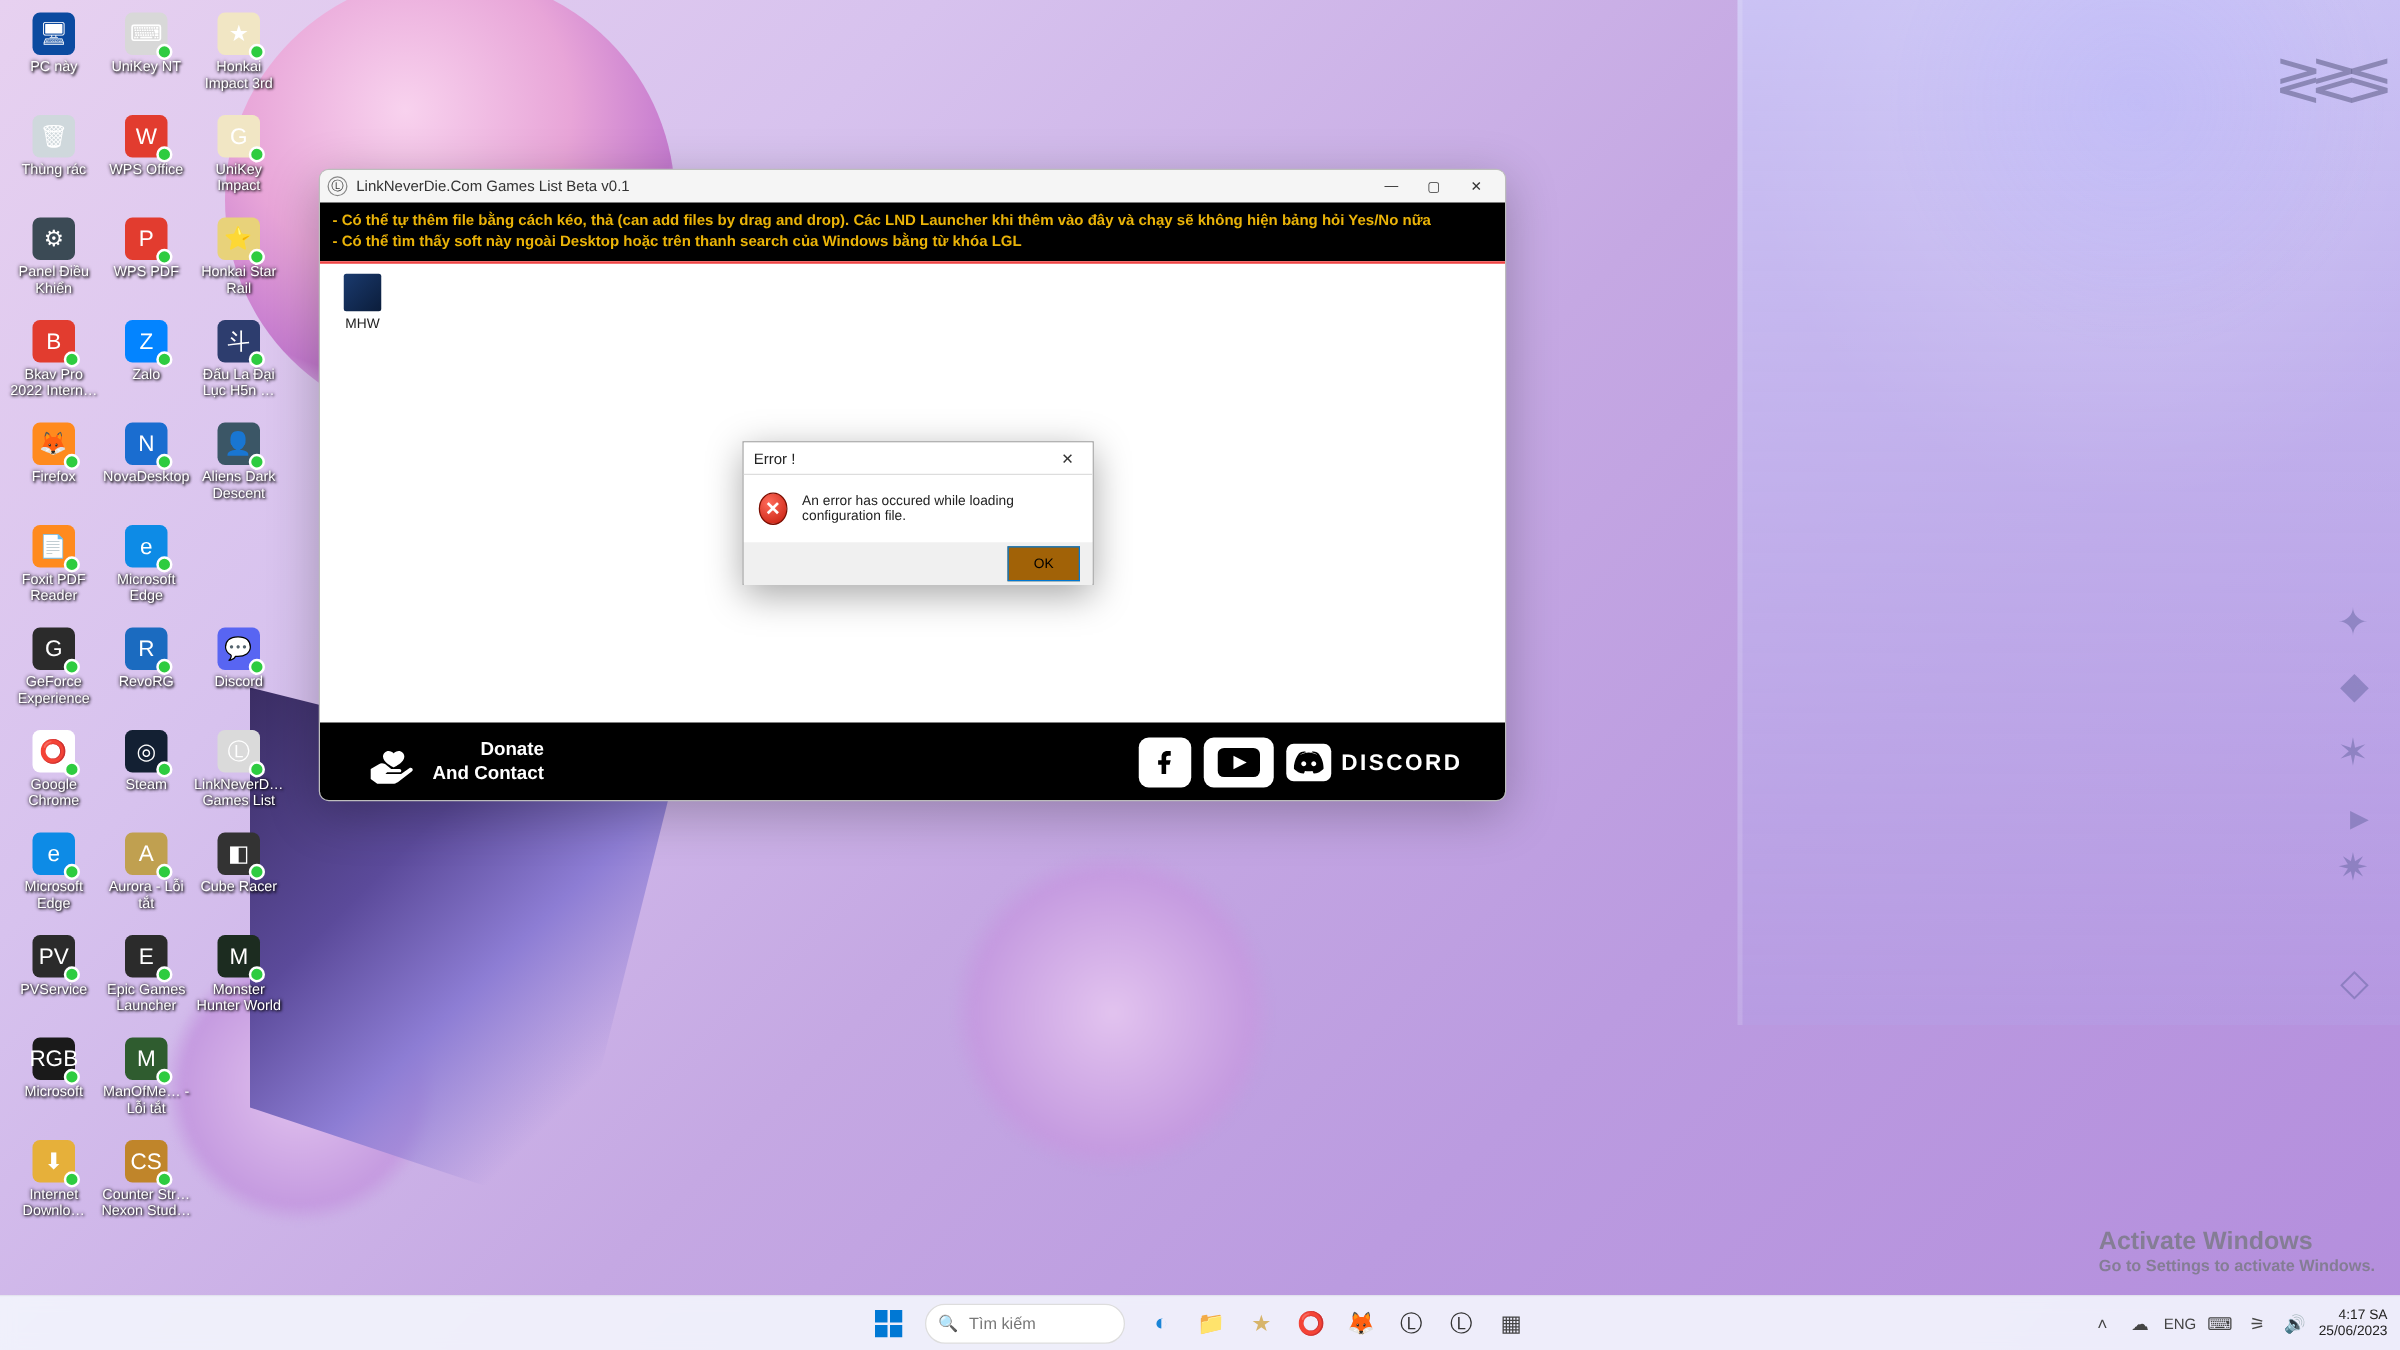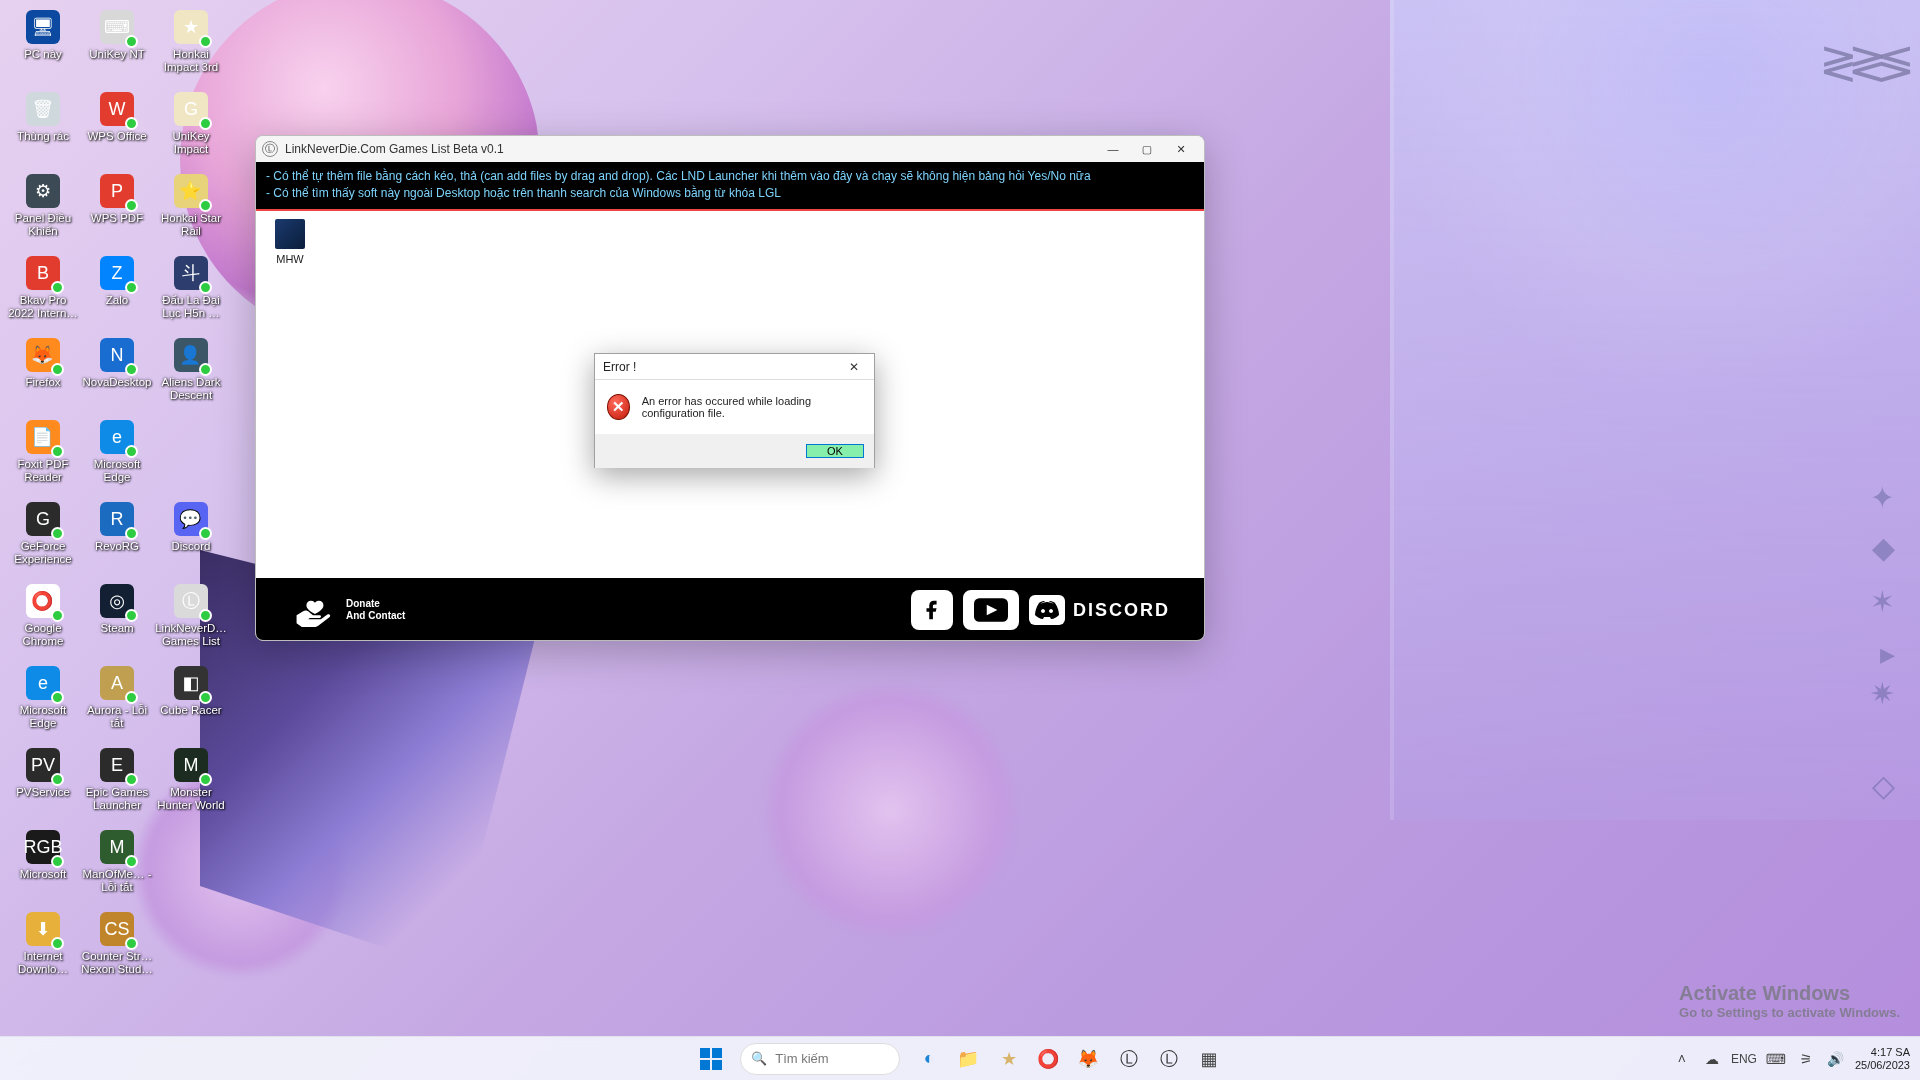--- a/index.html
+++ b/index.html
@@ -54,49 +54,49 @@
   .app {
     position:absolute; left:255px; top:135px; width:950px; height:506px;
     background:#f6f6f6; border:1px solid #bdbdbd; border-radius:8px;
     box-shadow:0 10px 40px rgba(0,0,0,.25);
     display:flex; flex-direction:column; overflow:hidden;
   }
   .titlebar { height:26px; background:#f5f5f5; display:flex; align-items:center; padding:0 6px; font-size:12px; color:#333; }
   .titlebar .tb-ico { width:16px;height:16px;border:1px solid #888;border-radius:50%;margin-right:7px;display:flex;align-items:center;justify-content:center;font-size:10px;}
   .titlebar .spacer { flex:1; }
   .titlebar .wbtn { width:34px; height:22px; display:flex; align-items:center; justify-content:center; color:#333; font-size:11px; cursor:pointer; }
-  .infobar { background:#000; color:#7dd3fc; font-size:12px; padding:6px 10px; line-height:1.45; }
+  .infobar { background:#000; color:#eab308; font-size:12px; padding:6px 10px; line-height:1.45;font-weight:bold; }
   .games { flex:1; background:#fff; border-top:2px solid #ef4444; border-bottom:2px solid #000; padding:8px; display:flex; align-content:flex-start; flex-wrap:wrap; }
   .game { width:52px; display:flex; flex-direction:column; align-items:center; cursor:pointer; }
   .game .g-ico { width:30px;height:30px;background:linear-gradient(135deg,#1a3a6e,#0b1d3b);border-radius:2px;}
   .game .g-lbl { font-size:11px; color:#222; margin-top:4px; }
   .footer { height:60px; background:#000; display:flex; align-items:center; color:#fff; padding:0 34px; }
   .footer .donate { display:flex; align-items:center; gap:14px; }
   .footer .donate svg { width:42px;height:42px;fill:#fff; }
-  .footer .donate .txt { font-size:10px; font-weight:600; text-align:left; line-height:1.25; }
+  .footer .donate .txt { font-size:15px; font-weight:600; text-align:right; line-height:1.25; }
   .footer .spacer { flex:1; }
   .footer .social { width:42px;height:40px;background:#fff;border-radius:8px;margin-left:10px;display:flex;align-items:center;justify-content:center;cursor:pointer; }
   .footer .discord-full { display:flex; align-items:center; gap:8px; margin-left:10px; cursor:pointer; }
   .footer .discord-full .d-ico { width:36px;height:30px;background:#fff;border-radius:6px;display:flex;align-items:center;justify-content:center;}
   .footer .discord-full .d-txt { color:#fff;font-weight:700;letter-spacing:2px;font-size:18px; }
 
   
   .dialog {
     position:absolute; left:594px; top:353px; width:281px; height:115px;
     background:#f0f0f0; border:1px solid #a0a0a0;
     box-shadow:0 8px 28px rgba(0,0,0,.35);
   }
   .dialog .d-title { height:26px; background:#fff; border-bottom:1px solid #ddd; display:flex; align-items:center; padding:0 8px; font-size:12px; color:#222; }
   .dialog .d-title .spacer { flex:1; }
   .dialog .d-close { width:24px;height:18px;display:flex;align-items:center;justify-content:center;font-size:12px;cursor:pointer;color:#333; }
   .dialog .d-body { height:54px; background:#fff; display:flex; align-items:center; padding:0 12px; gap:12px; }
   .dialog .d-body .err-ico { width:26px;height:26px;border-radius:50%;background:radial-gradient(circle at 35% 30%,#ff6b5b,#c41a0a);display:flex;align-items:center;justify-content:center;color:#fff;font-weight:700;font-size:15px;border:1px solid #7a0d00;}
   .dialog .d-body .msg { font-size:11px; color:#222; }
   .dialog .d-foot { height:34px; background:#f0f0f0; display:flex; align-items:center; justify-content:flex-end; padding:0 10px; }
-  .dialog .d-foot .ok { width:58px;height:14px;background:#86efac;border:1px solid #0078d4;font-size:11px;display:flex;align-items:center;justify-content:center;cursor:pointer; }
+  .dialog .d-foot .ok { width:58px;height:28px;background:#a16207;border:1px solid #0078d4;font-size:11px;display:flex;align-items:center;justify-content:center;cursor:pointer; }
 
   
   .activate { position:absolute; right:20px; bottom:60px; color:rgba(120,120,130,.8); text-align:left;font-weight:bold; }
   .activate .a1 { font-size:20px; }
   .activate .a2 { font-size:13px; }
 
   
   .taskbar {
     position:absolute; left:0; bottom:0; width:1920px; height:44px;
     background:rgba(242,244,252,.92); backdrop-filter:blur(6px);

